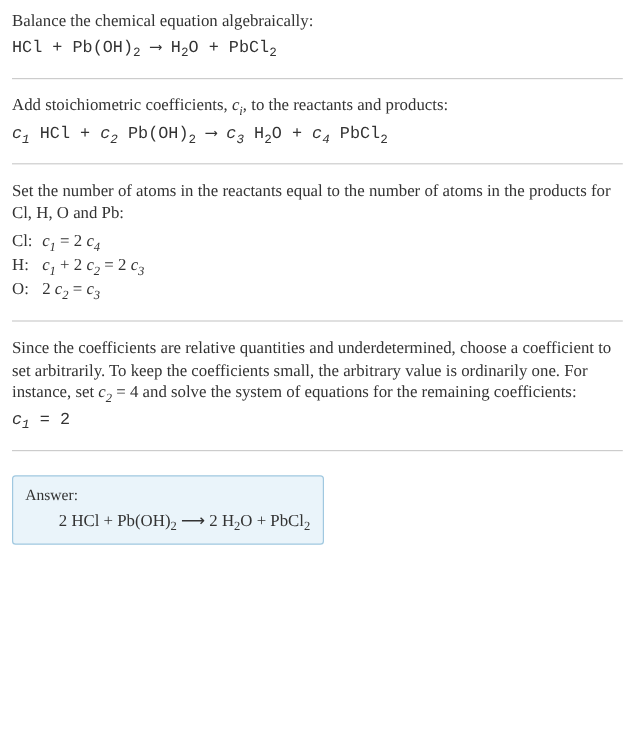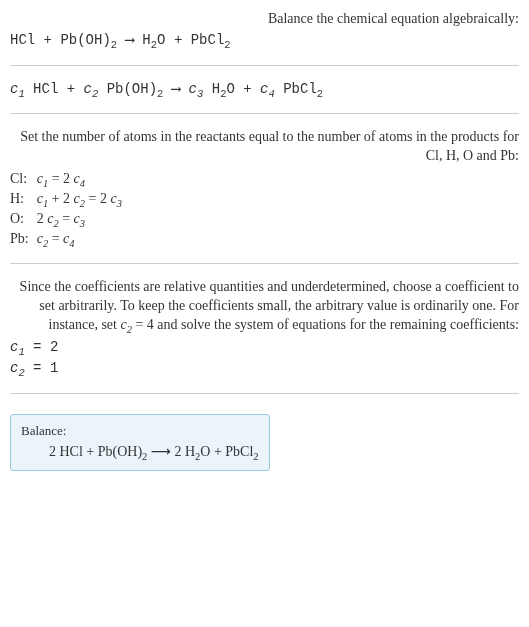--- a/index.html
+++ b/index.html
@@ -58,36 +58,38 @@
     .answer-box .eqn {
       padding-left: 28px;
       font-family: Liberation Serif, serif;
     }
     .line {
       margin: 2px 0;
       font-family: Liberation Mono, monospace;
     }
     .para {
       line-height: 1.35;
-      text-align: right;
     }
   </style>
 </head>
 <body>
 
 <div class="section">
   <div class="para">Balance the chemical equation algebraically:</div>
   <div class="line">
     <span>HCl + Pb(OH)</span><span class="chem-sub">2</span><span> ⟶ H</span><span class="chem-sub">2</span><span>O + PbCl</span><span class="chem-sub">2</span>
   </div>
 </div>
 
 <hr>
 
 <div class="section">
+  <div class="para">
+    <span>Add stoichiometric coefficients, </span><span class="coef">c</span><span class="sub">i</span><span>, to the reactants and products:</span>
+  </div>
   <div class="line">
     <span class="coef">c</span><span class="sub">1</span><span> HCl + </span><span class="coef">c</span><span class="sub">2</span><span> Pb(OH)</span><span class="chem-sub">2</span><span> ⟶ </span><span class="coef">c</span><span class="sub">3</span><span> H</span><span class="chem-sub">2</span><span>O + </span><span class="coef">c</span><span class="sub">4</span><span> PbCl</span><span class="chem-sub">2</span>
   </div>
 </div>
 
 <hr>
 
 <div class="section">
   <div class="para">Set the number of atoms in the reactants equal to the number of atoms in the products for Cl, H, O and Pb:</div>
   <table class="eq-table">
@@ -103,42 +105,35 @@
       <td>
         <span class="coef">c</span><span class="sub">1</span><span> + 2 </span><span class="coef">c</span><span class="sub">2</span><span> = 2 </span><span class="coef">c</span><span class="sub">3</span>
       </td>
     </tr>
     <tr>
       <td class="elem">O:</td>
       <td>
         <span>2 </span><span class="coef">c</span><span class="sub">2</span><span> = </span><span class="coef">c</span><span class="sub">3</span>
       </td>
     </tr>
-    <tr>
-      <td class="elem">Pb:</td>
-      <td>
-        <span class="coef">c</span><span class="sub">2</span><span> = </span><span class="coef">c</span><span class="sub">4</span>
-      </td>
-    </tr>
   </tbody>
     </table>
 </div>
 
 <hr>
 
 <div class="section">
   <div class="para">
     <span>Since the coefficients are relative quantities and underdetermined, choose a coefficient to set arbitrarily. To keep the coefficients small, the arbitrary value is ordinarily one. For instance, set </span><span class="coef">c</span><span class="sub">2</span><span> = 4 and solve the system of equations for the remaining coefficients:</span>
   </div>
   <div class="line"><span class="coef">c</span><span class="sub">1</span><span> = 2</span></div>
-  <div class="line"><span class="coef">c</span><span class="sub">2</span><span> = 1</span></div>
 </div>
 
 <hr>
 
 <div class="section">
   <div class="answer-box">
-    <div class="label">Balance:</div>
+    <div class="label">Answer:</div>
     <div class="eqn">
       <span>2 HCl + Pb(OH)</span><span class="chem-sub">2</span><span> ⟶ 2 H</span><span class="chem-sub">2</span><span>O + PbCl</span><span class="chem-sub">2</span>
     </div>
   </div>
 </div>
 
 </body></html>

